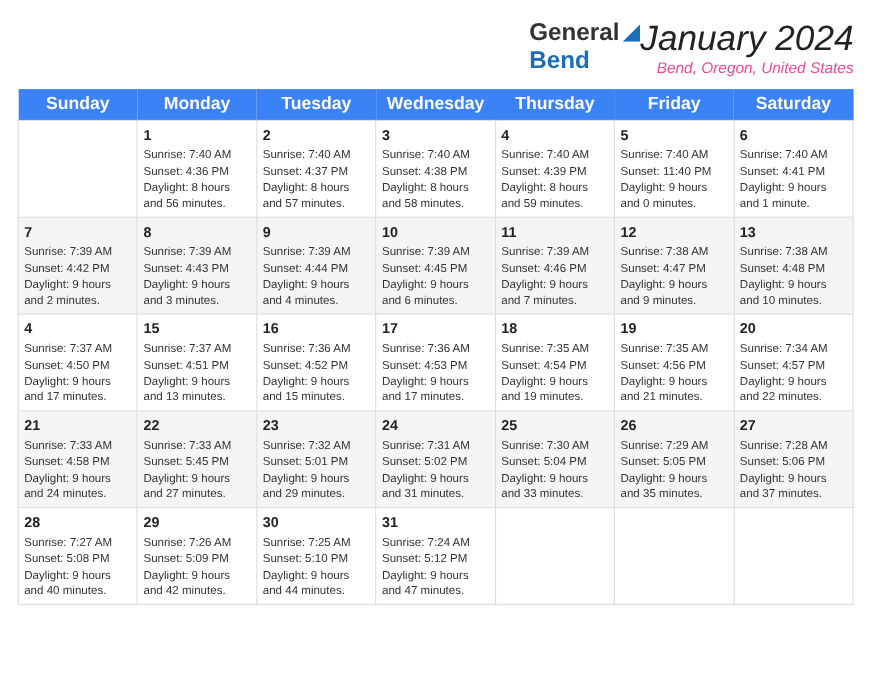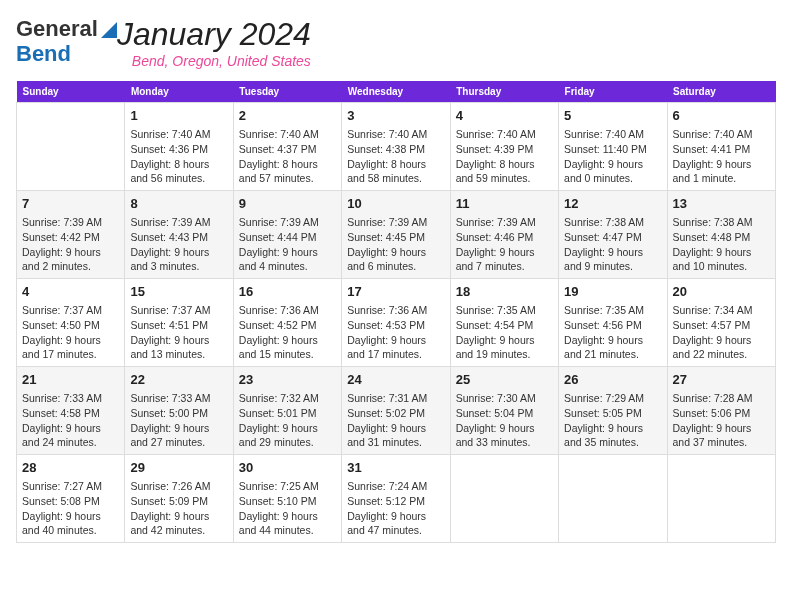--- a/index.html
+++ b/index.html
@@ -9,21 +9,21 @@
       width: 792px;
       height: 612px;
       overflow: hidden;
     }
     .container {
       width: 792px;
       padding: 16px 16px 8px 16px;
     }
     .header {
       display: flex;
-      justify-content: flex-start;
+      justify-content: flex-end;
       align-items: flex-start;
       margin-bottom: 12px;
     }
     .logo {
       display: flex;
       align-items: center;
     }
     .logo-text {
       font-size: 22px;
       font-weight: bold;
@@ -42,25 +42,25 @@
     .subtitle {
       font-size: 14px;
       color: #ec4899;
     }
     .calendar {
       width: 100%;
       border-collapse: collapse;
       font-size: 11px;
     }
     .calendar th {
-      background-color: #6d28d9;
+      background-color: #3b82f6;
       color: #fff;
-      text-align: left;
+      text-align: center;
       padding: 5px 6px;
-      font-size: 10px;
+      font-size: 16px;
       font-weight: bold;
     }
     .calendar td {
       vertical-align: top;
       padding: 4px 5px;
       border: 1px solid #ddd;
       width: calc(100% / 7);
       height: 88px;
       background: #fff;
       color: #333;
@@ -250,21 +250,21 @@
         <tr>
           <td>
         <span class="day-number">21</span>
         <span>Sunrise: 7:33 AM</span><br>
         <span>Sunset: 4:58 PM</span><br>
         <span>Daylight: 9 hours and 24 minutes.</span>
       </td>
           <td>
         <span class="day-number">22</span>
         <span>Sunrise: 7:33 AM</span><br>
-        <span>Sunset: 5:00 PM</span><br>
+        <span>Sunset: 5:45 PM</span><br>
         <span>Daylight: 9 hours and 27 minutes.</span>
       </td>
           <td>
         <span class="day-number">23</span>
         <span>Sunrise: 7:32 AM</span><br>
         <span>Sunset: 5:01 PM</span><br>
         <span>Daylight: 9 hours and 29 minutes.</span>
       </td>
           <td>
         <span class="day-number">24</span>

